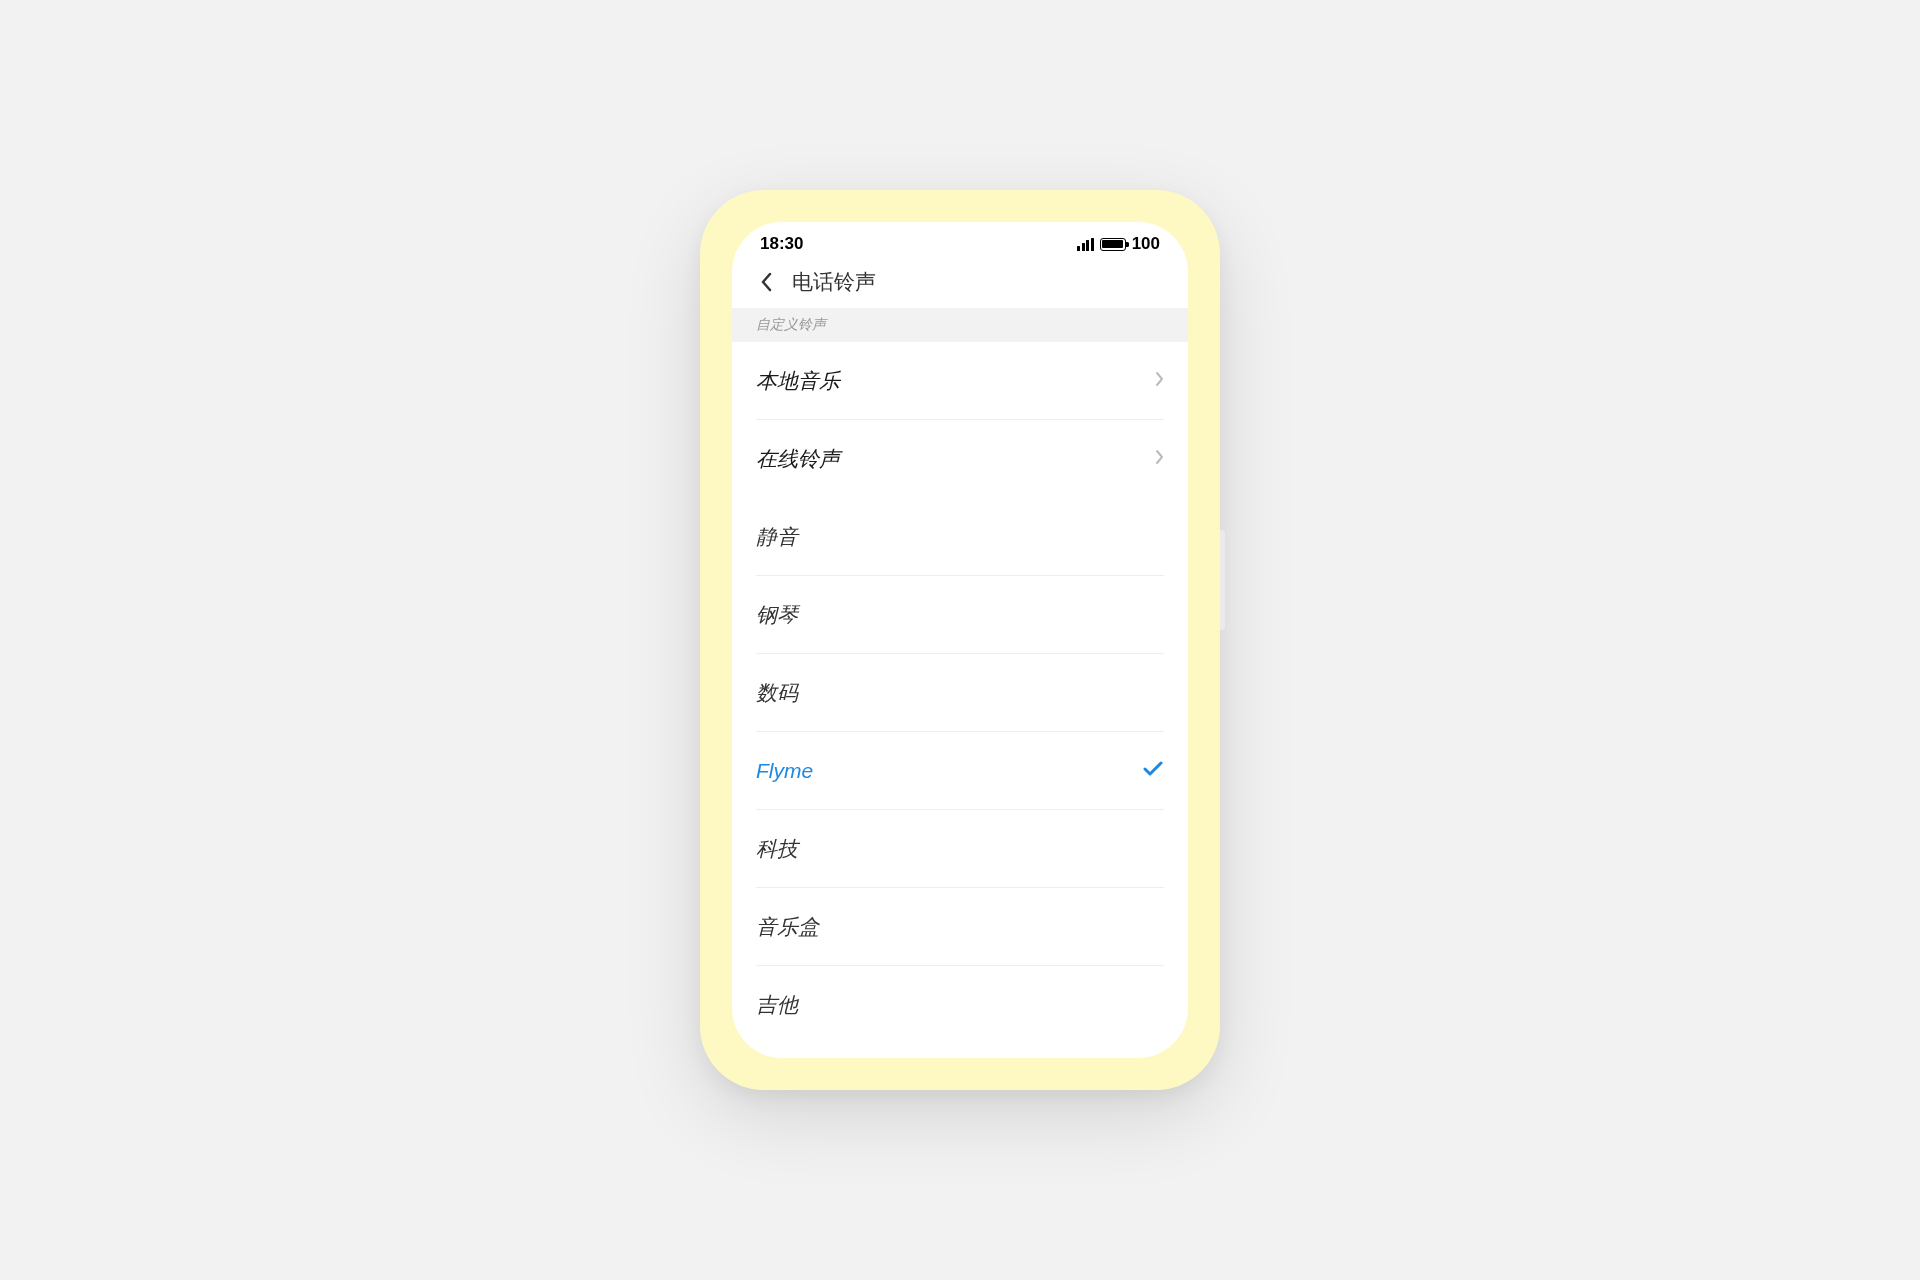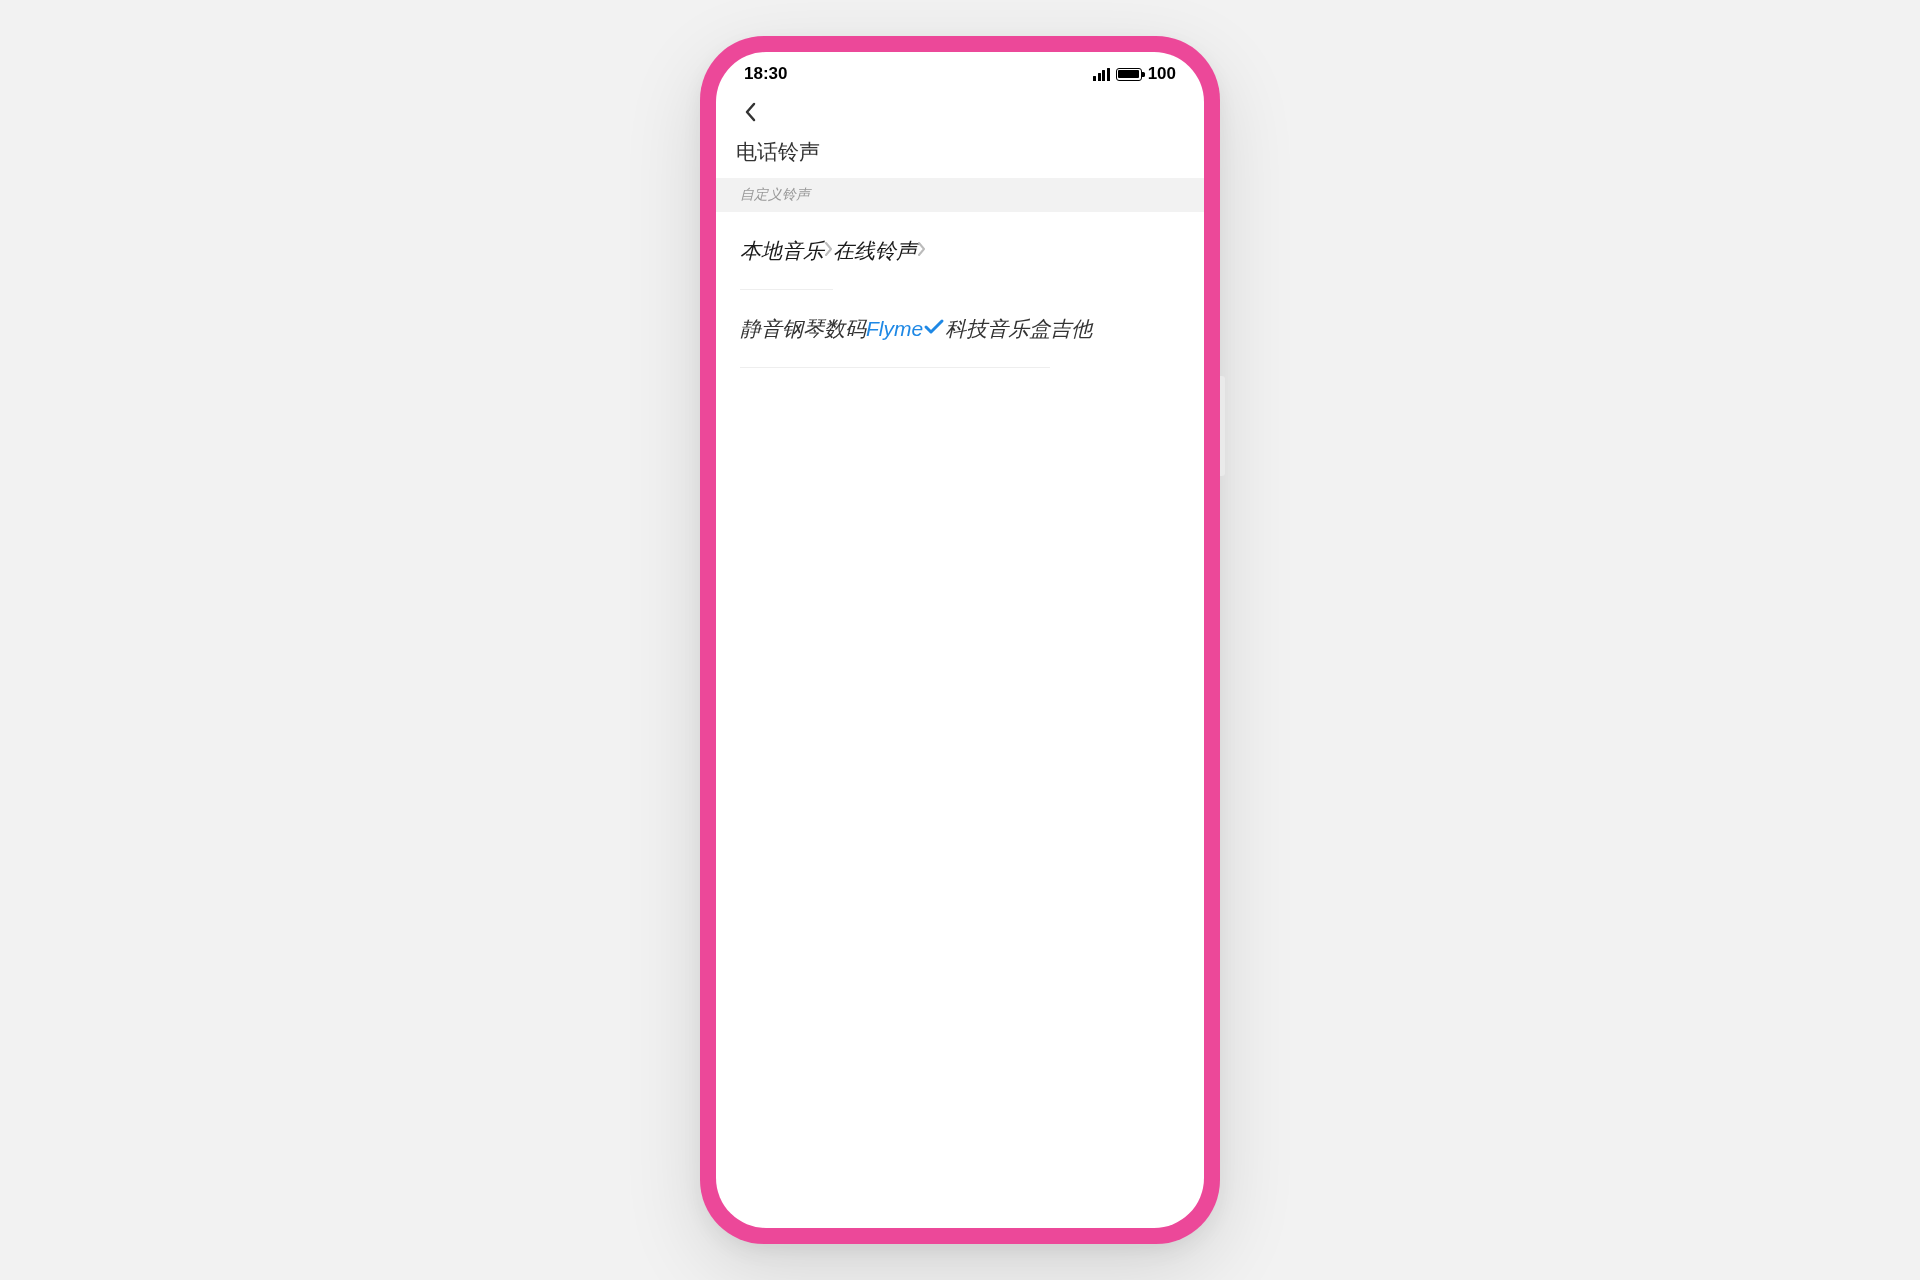--- a/index.html
+++ b/index.html
@@ -14,24 +14,24 @@
       background: #f2f2f2;
       font-family: -apple-system, BlinkMacSystemFont, "Segoe UI", "PingFang SC", "Microsoft YaHei", sans-serif;
       display: flex;
       align-items: center;
       justify-content: center;
       overflow: hidden;
     }
     
     .phone-frame {
       width: 520px;
-      height: 1208px;
-      background: #ec4899;
+      height: 900px;
+      background: #fef9c3;
       border-radius: 64px;
-      padding: 16px;
+      padding: 32px;
       box-shadow: 0 25px 80px rgba(0,0,0,0.12), 0 8px 20px rgba(0,0,0,0.06);
       position: relative;
     }
     
     .phone-side-button {
       position: absolute;
       right: -5px;
       top: 340px;
       width: 5px;
       height: 100px;
@@ -105,24 +105,23 @@
     .battery-fill {
       width: 100%;
       height: 100%;
       background: #000;
       border-radius: 1px;
     }
     
     
     .nav-header {
       display: flex;
-      align-items: flex-start;
+      align-items: flex-end;
       padding: 6px 20px 12px 20px;
       gap: 12px;
-      flex-direction: column;
     }
     
     .back-button {
       width: 28px;
       height: 28px;
       display: flex;
       align-items: center;
       justify-content: center;
       color: #333;
       cursor: pointer;
@@ -138,21 +137,21 @@
     .section-header {
       background: #f2f2f2;
       padding: 8px 24px;
       font-size: 14px;
       color: #999;
     }
     
     
     .list {
       display: flex;
-      flex-direction: row;
+      flex-direction: column;
       padding: 0 24px;
     }
     
     .list-item {
       display: flex;
       align-items: center;
       justify-content: space-between;
       min-height: 78px;
       border-bottom: 1px solid #eee;
       cursor: pointer;

